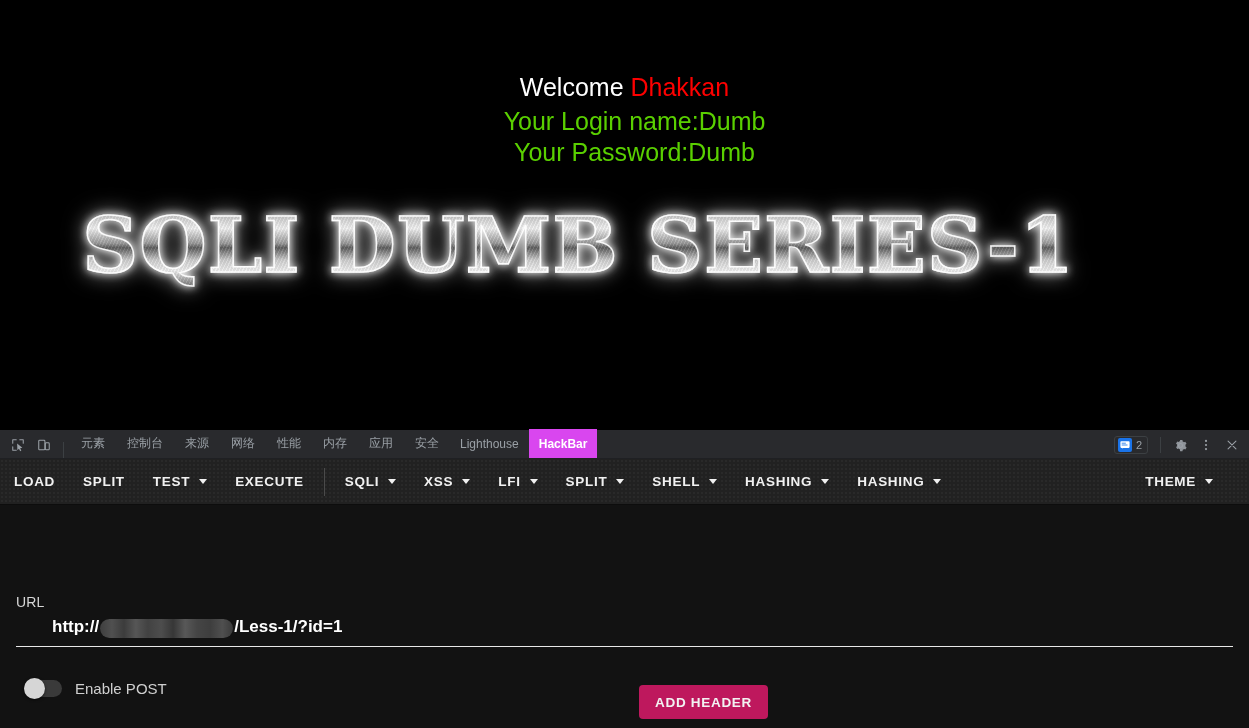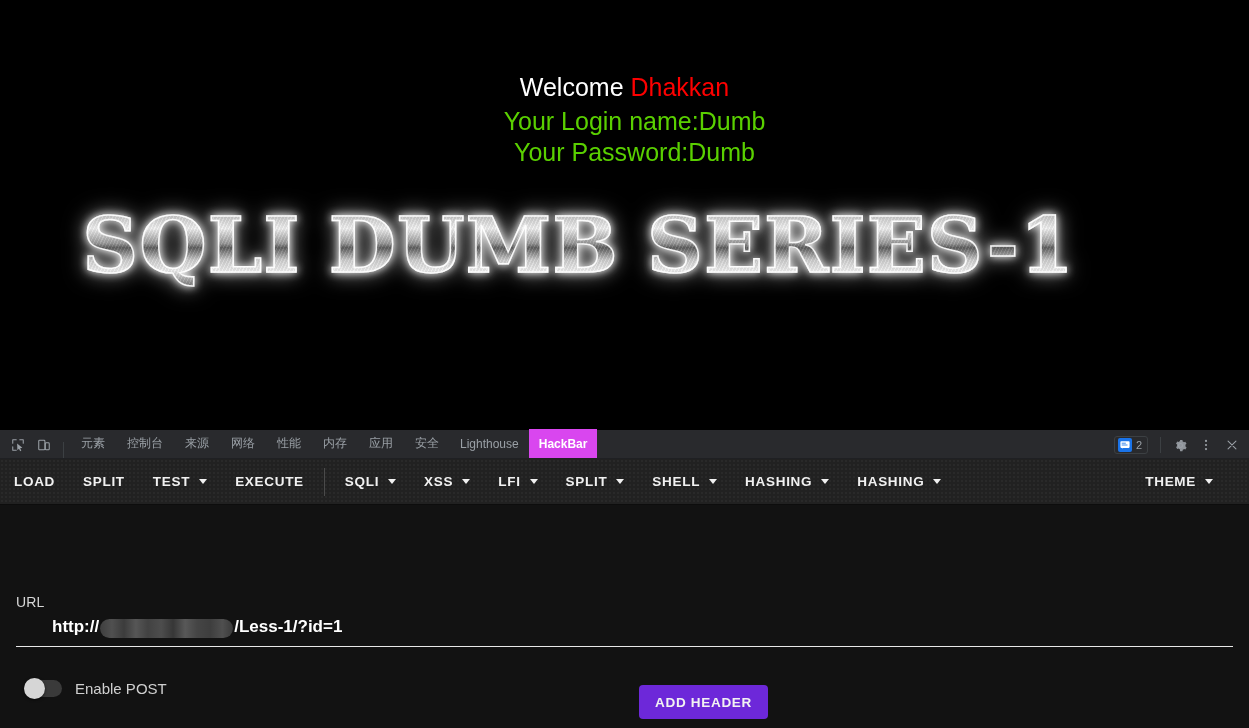--- a/index.html
+++ b/index.html
@@ -273,21 +273,21 @@
   }
   .post-label {
     font-size: 15px;
     color: #cfcfcf;
   }
   .add-header-btn {
     position: absolute;
     left: 639px; top: 609px;
     width: 129px; height: 34px;
     display: flex; align-items: center; justify-content: center;
-    background: #6d28d9;
+    background: #be185d;
     border-radius: 4px;
     font-size: 13.5px;
     font-weight: bold;
     letter-spacing: 0.7px;
     color: #f2f2f2;
   }
 </style>
 </head>
 <body>
 

